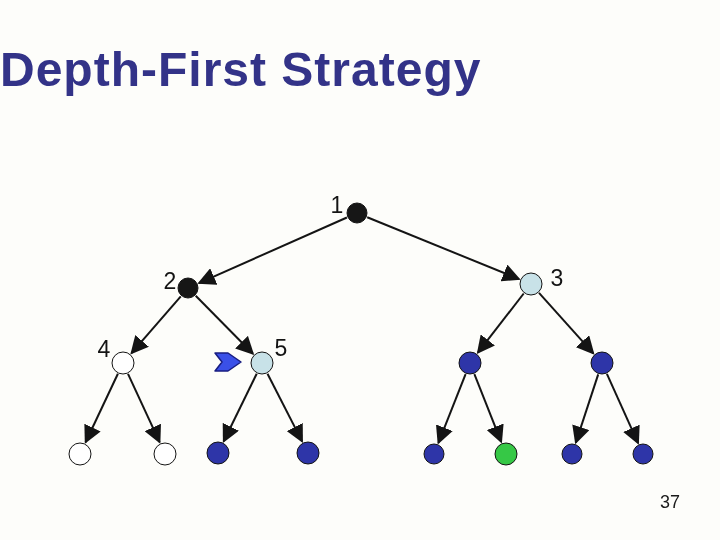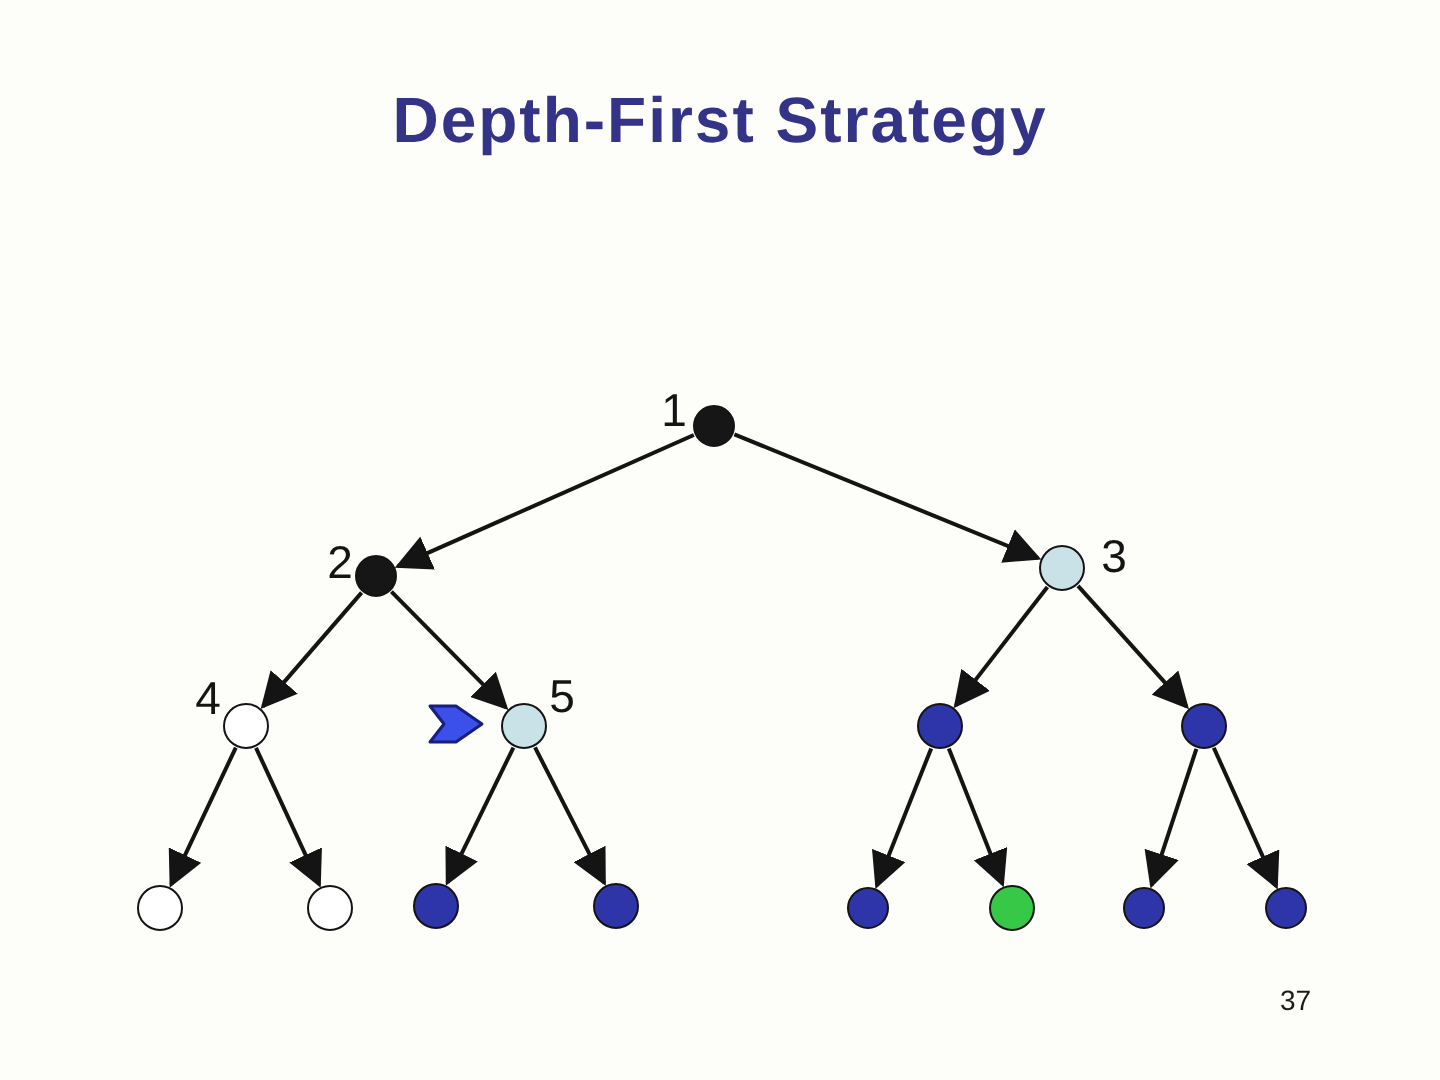--- a/index.html
+++ b/index.html
@@ -10,41 +10,41 @@
     position: relative;
     overflow: hidden;
   }
   .slide {
     position: absolute; inset: 0;
     width: 720px; height: 540px;
   }
   .title {
     position: absolute;
     top: 42px; left: 0; width: 720px;
-    text-align: center;
-    font-size: 32px;
+    font-size: 48px;
     font-weight: bold;
     letter-spacing: 1px;
     color: var(--title_text, #333388);
   }
   .subtitle {
     position: absolute;
     top: 132px; left: 0; width: 720px;
     text-align: center;
     font-size: 26px;
     font-weight: bold;
     color: var(--subtitle_text, #111);
     white-space: nowrap;
   }
   .subtitle .hl { color: var(--subtitle_highlight, #b01950); }
   .tree-svg { position: absolute; top: 0; left: 0; }
   .page-number {
     position: absolute;
     top: 492px; left: 640px; width: 40px;
-    font-size: 14px;
+    text-align: right;
+    font-size: 18px;
     color: #1a1a1a;
   }
 </style>
 </head>
 <body>
 
 <div class="slide">
 
   <div class="title">Depth-First Strategy</div>
 

